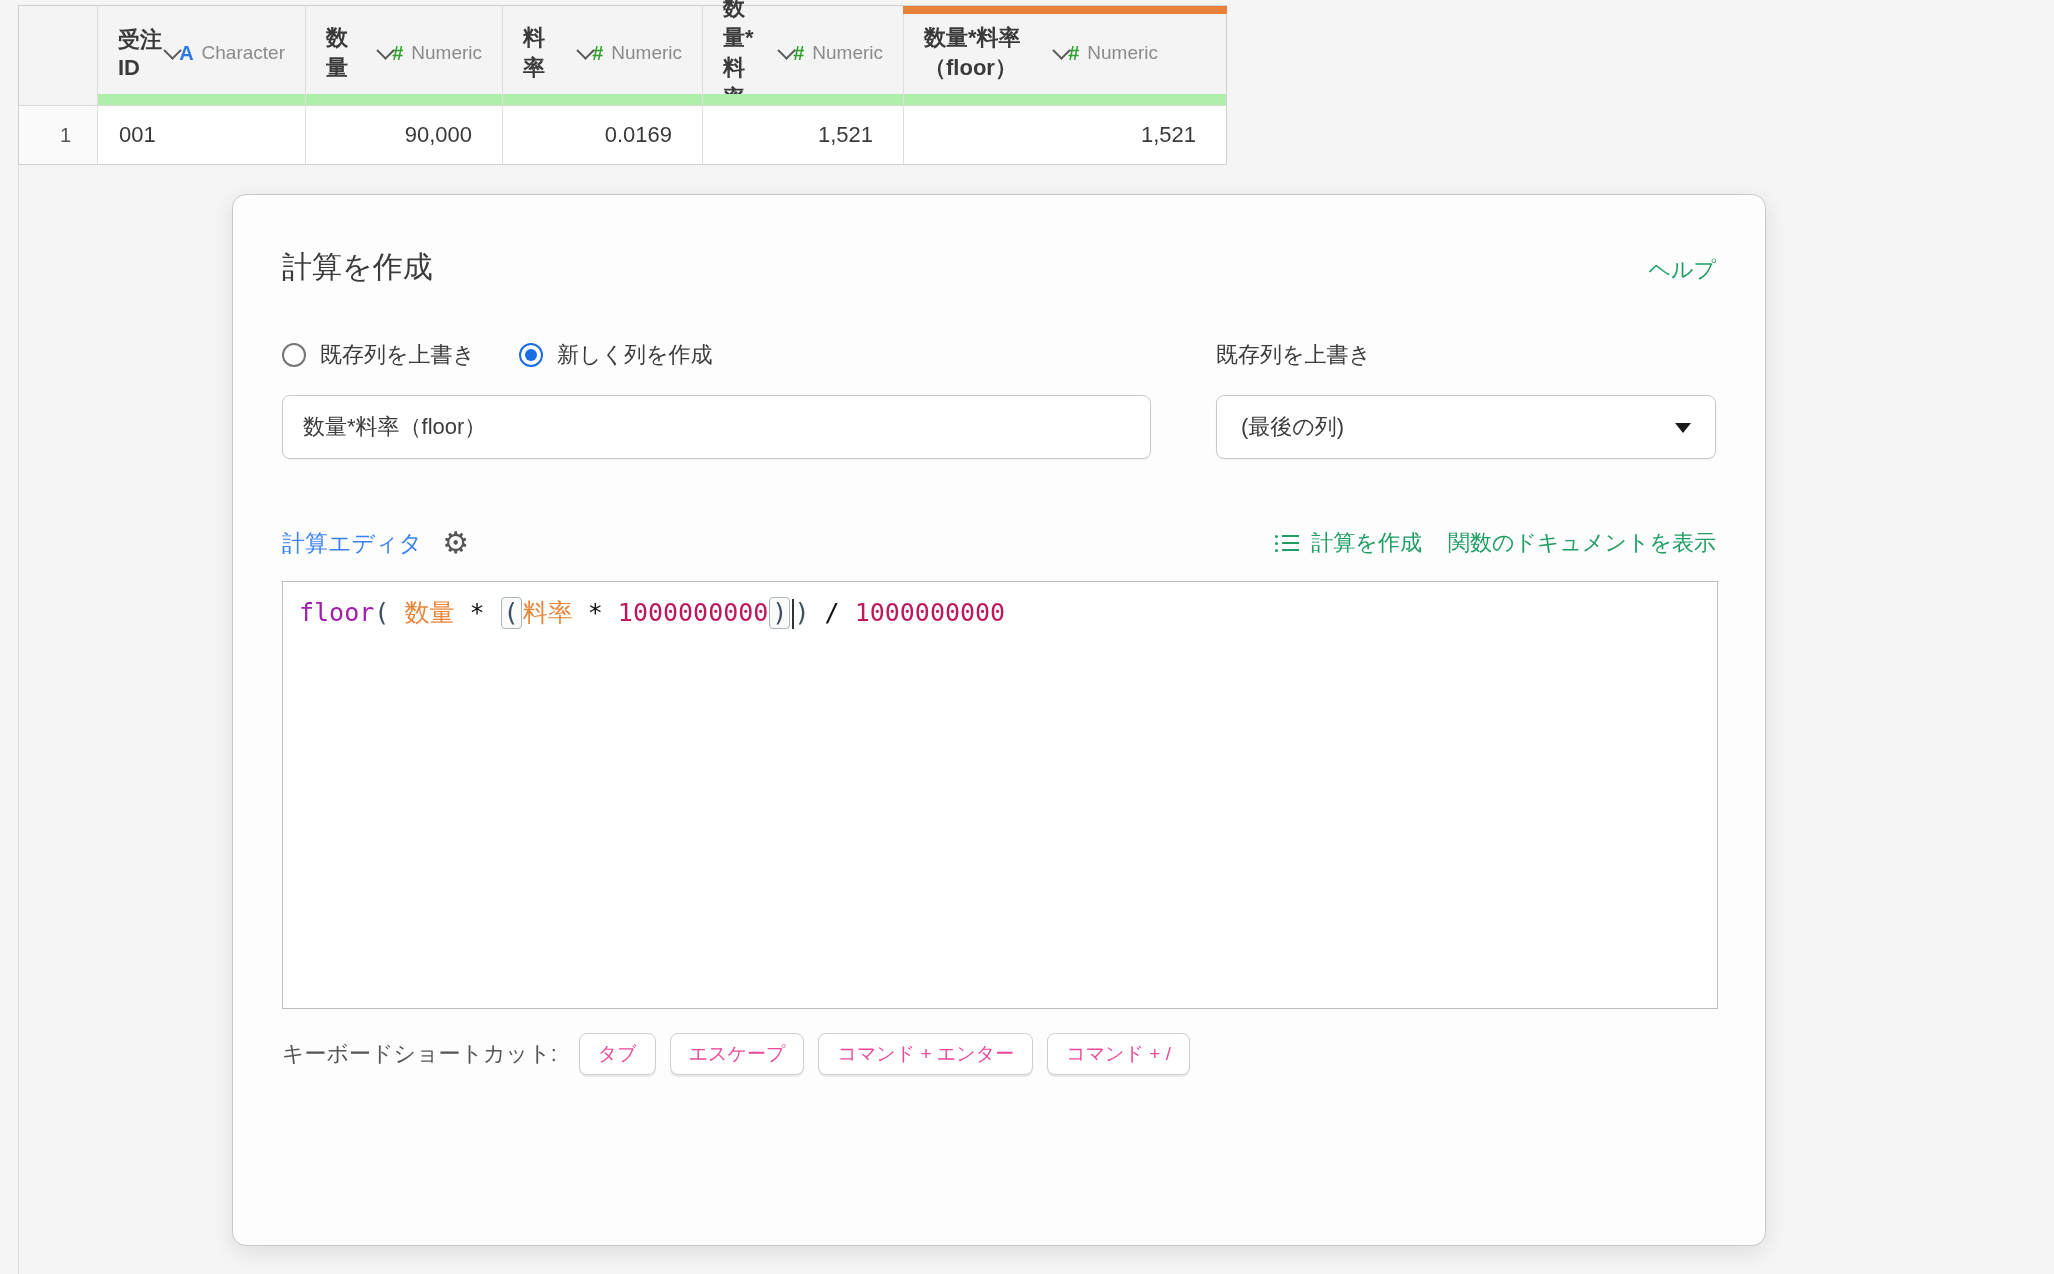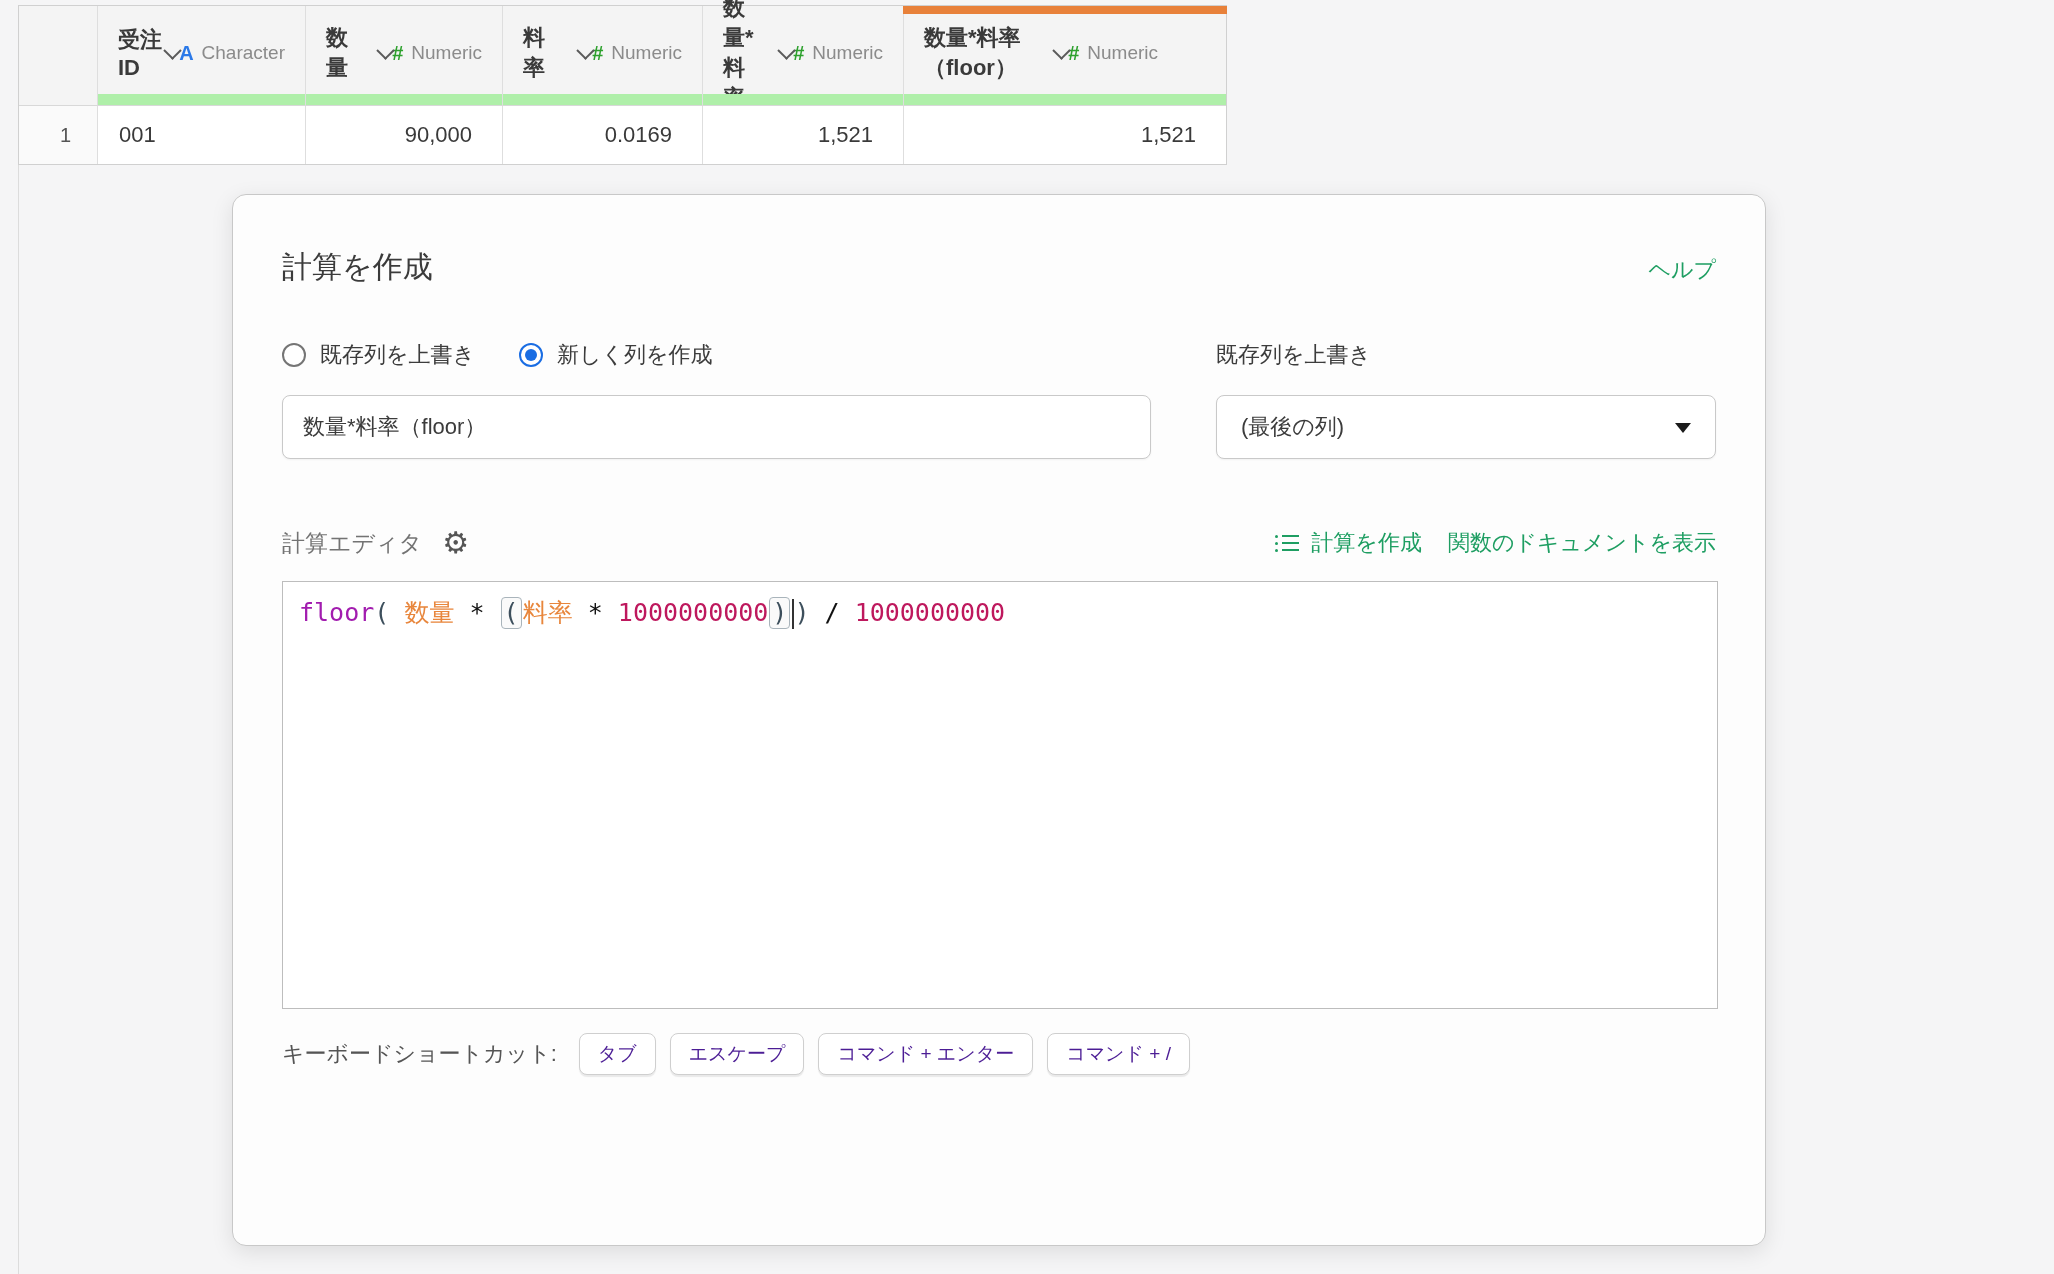--- a/index.html
+++ b/index.html
@@ -55,21 +55,21 @@
   .fields-row { margin-top:18px; height:64px; }
   .text-input { width:869px; height:64px; border:1px solid #c9c9c9; border-radius:8px; background:#fff;
     font-size:22px; color:#3c3c3c; padding:0 20px; font-family:inherit; box-shadow:0 1px 2px rgba(0,0,0,0.05); }
   .select { width:500px; height:64px; border:1px solid #c9c9c9; border-radius:8px; background:#fff;
     display:flex; align-items:center; padding:16px 24px; font-size:22px; color:#3c3c3c; position:relative; cursor:pointer;
     box-shadow:0 1px 2px rgba(0,0,0,0.05); }
   .caret { position:absolute; right:24px; top:50%; margin-top:-4px; width:0; height:0;
     border-left:8px solid transparent; border-right:8px solid transparent; border-top:10px solid #1b1b1b; }
   .editor-label-row { margin-top:64px; height:40px; display:flex; justify-content:space-between; align-items:center; }
   .ed-left { display:flex; align-items:center; gap:20px; }
-  .ed-label { font-size:23px; color:#737373; }
+  .ed-label { font-size:23px; color:#3b82f6; }
   .gear { font-size:30px; color:#555; line-height:1; cursor:pointer; }
   .ed-links { display:flex; align-items:center; gap:26px; }
   .fn-list-link { display:flex; align-items:center; gap:12px; }
   .list-icon { display:flex; flex-direction:column; gap:4px; }
   .list-icon i { display:flex; align-items:center; gap:4px; }
   .list-icon b { width:3px; height:3px; border-radius:50%; background:#1e9e62; }
   .list-icon s { width:17px; height:2.5px; background:#1e9e62; display:block; }
   .editor { margin-top:18px; width:1436px; height:428px; border:1px solid #bdbdbd; background:#fff;
     padding:14px 16px; font-family:"DejaVu Sans Mono","Liberation Mono",monospace; font-size:25px;
     white-space:pre; cursor:text; }
@@ -78,21 +78,21 @@
   .tok-var { color:#e8863c; }
   .tok-op { color:#111; }
   .tok-num { color:#be185d; }
   .tok-match { color:#3d4f5c; border:1.5px solid #a9b4bb; border-radius:4px; background:#fafafa;
     display:inline-block; line-height:30px; padding:0 2px; margin:0 1px; }
   .tok-cursor { display:inline-block; width:2px; height:30px; background:#333; vertical-align:middle; margin-left:1px; }
   .shortcuts-row { margin-top:24px; display:flex; align-items:center; gap:14px; }
   .sc-label { font-size:22px; color:#555; margin-right:8px; }
   .key-chip { height:42px; display:flex; align-items:center; padding:0 18px; background:#fff;
     border:1px solid #cfcfcf; border-radius:8px; box-shadow:0 2px 1px rgba(0,0,0,0.08);
-    font-size:19px; color:#4c1d95; }
+    font-size:19px; color:#ec4899; }
   .footer-row { margin-top:96px; display:flex; justify-content:space-between; align-items:center; }
   .btn { font-family:inherit; cursor:pointer; border-radius:6px; font-size:22px; }
   .btn-reset { height:64px; padding:0 38px; background:#fff; border:1px solid #d4d4d4; border-radius:8px; color:#9a9a9a; }
   .footer-right { display:flex; gap:14px; }
   .btn-run { height:66px; padding:0 30px; background:#219b5f; color:#fff; border:1px solid #219b5f; font-size:23px; }
   .btn-close { height:66px; padding:0 28px; background:#fff; border:1px solid #c6c6c6; color:#3c3c3c; font-size:23px; }
 </style>
 </head>
 <body>
 

